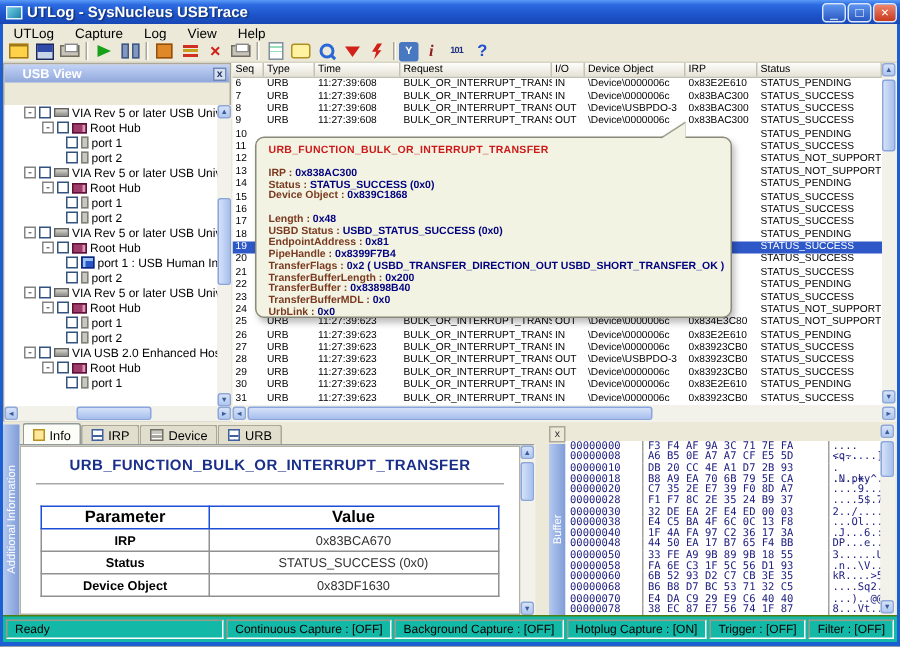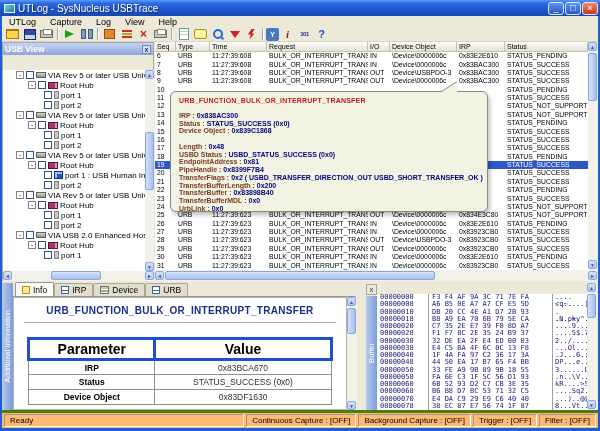--- a/index.html
+++ b/index.html
@@ -10,21 +10,21 @@
 
   
   #border-left,#border-right{top:0;width:2px;height:431px;background:#1C5FD2;z-index:90;}
   #border-left{left:0;} #border-right{left:598px;}
   #border-bottom{left:0;top:428px;width:600px;height:3px;background:#1C5FD2;z-index:90;}
   #titlebar{left:0;top:0;width:600px;height:16px;z-index:95;
     background:linear-gradient(180deg,#5A9AF8 0%,#2B6BE0 20%,#1E55CC 60%,#1747B4 100%);
     display:flex;align-items:center;padding:0 2px;color:#fff;}
   #app-icon{width:11px;height:9px;margin:0 3px 0 2px;background:linear-gradient(135deg,#6FD2E8,#1D7FA8);
     border:1px solid #E8F4FF;}
-  #title-text{font-size:10px;font-weight:normal;text-shadow:1px 1px 1px #10306E;white-space:nowrap;}
+  #title-text{font-size:10px;font-weight:bold;text-shadow:1px 1px 1px #10306E;white-space:nowrap;}
   .winbtns{margin-left:auto;display:flex;gap:1px;}
   .wbtn{width:16px;height:13px;border-radius:3px;border:1px solid #DCE8FC;color:#fff;
     font-size:9px;line-height:11px;text-align:center;
     background:linear-gradient(180deg,#5E96F0,#2A58C0);}
   .wbtn.close{background:linear-gradient(180deg,#F0876C,#C83A1E);}
 
   #menubar{left:2px;top:16px;width:596px;height:11px;display:flex;align-items:center;background:#ECE9D8;}
   .menu-item{font-size:9px;padding:0 7px;color:#000;}
 
   #toolbar{left:2px;top:27px;width:596px;height:15px;display:flex;align-items:center;
@@ -51,21 +51,21 @@
   .i-trigger::before{content:"";width:7px;height:11px;background:#D02018;
     clip-path:polygon(55% 0,100% 0,55% 45%,90% 45%,20% 100%,40% 55%,0 55%);}
   .i-usb{background:#4878C0;border-radius:2px;color:#fff;font-size:7px;font-weight:bold;width:13px;}
   .i-info{color:#902020;font-style:italic;font-weight:bold;font-family:"Liberation Serif",serif;font-size:11px;}
   .i-raw{color:#203080;font-weight:bold;font-size:6px;letter-spacing:-0.5px;}
   .i-help{color:#2050D0;font-weight:bold;font-size:11px;}
 
   
   #usb-panel{left:2px;top:42px;width:152px;height:239px;background:#ECE9D8;border:1px solid #ACA899;}
   #usb-header{position:absolute;left:0;top:0;width:150px;height:12px;display:flex;align-items:center;
-    background:linear-gradient(180deg,#C4D3F6,#8FA8DC);color:#fff;font-size:8.5px;font-weight:bold;padding-left:2px;}
+    background:linear-gradient(180deg,#C4D3F6,#8FA8DC);color:#fff;font-size:8.5px;font-weight:bold;padding-left:12px;}
   #usb-close{margin-left:auto;margin-right:2px;width:9px;height:9px;background:#D8E0F0;border:1px solid #7088B8;
     font-size:7px;line-height:7px;text-align:center;color:#203060;}
   #usb-tabs{position:absolute;left:0;top:12px;width:150px;height:15px;display:flex;align-items:flex-end;
     border-bottom:1px solid #919B9C;padding-left:2px;background:#ECE9D8;}
   .tab{display:flex;align-items:center;gap:3px;font-size:8.5px;padding:1px 5px 2px 4px;height:14px;
     border:1px solid #ACA899;border-bottom:none;background:#E2DECE;border-radius:2px 2px 0 0;}
   .tab.active{background:#FDFDF8;border-color:#919B9C;height:15px;position:relative;z-index:2;}
   .ic-usbview{width:10px;height:8px;background:linear-gradient(90deg,#B8C4D8 30%,#2858C8 30%);border:1px solid #40506A;}
   .ic-driverview{width:9px;height:8px;background:#D8D8D0;border:1px solid #707068;
     box-shadow:inset 0 2px #90B0D8;}
@@ -126,42 +126,42 @@
   .dtab.active{background:#FDFDF8;border-color:#919B9C;height:14px;z-index:2;position:relative;}
   .ic-note{width:8px;height:8px;background:#FFE89A;border:1px solid #B89020;}
   .ic-grid{width:8px;height:8px;border:1px solid #4060A0;
     background:linear-gradient(#fff 0 3px,#4060A0 3px 4px,#fff 4px 8px),linear-gradient(90deg,#fff 0 3px,#4060A0 3px 4px,#fff 4px 8px);}
   .ic-stack{width:9px;height:8px;background:linear-gradient(#C8C8C0 0 2px,#fff 2px 3px,#A8A8A0 3px 5px,#fff 5px 6px,#888880 6px 8px);border:1px solid #707068;}
   #detail-content{position:absolute;left:11px;top:14px;width:334px;height:113px;background:#fff;
     border:1px solid #B5B2A5;overflow:hidden;}
   #detail-title{margin-top:7px;text-align:center;font-size:10px;font-weight:bold;color:#1A2F8A;letter-spacing:0.3px;}
   #detail-hr{margin:6px auto 0;width:94%;border-top:1px solid #A8A8A8;}
   #param-table{margin:14px auto 0;width:92%;border-collapse:collapse;}
-  #param-table th{border:3px solid #1d4ed8;font-size:14px;height:13px;color:#000;}
+  #param-table th{border:1px solid #1d4ed8;font-size:11px;height:13px;color:#000;}
   #param-table td{border:1px solid #909090;font-size:8.5px;height:15px;text-align:center;color:#303030;}
   #param-table td.p{font-weight:bold;color:#000;}
   #detail-vscroll{position:absolute;left:345px;top:14px;width:10px;height:113px;}
 
   
   #buffer-panel{left:366px;top:283px;width:232px;height:127px;background:#ECE9D8;}
   #buffer-close{position:absolute;left:0;top:1px;width:11px;height:11px;background:#ECE9D8;border:1px solid #ACA899;
     font-size:7px;line-height:9px;text-align:center;color:#303030;}
   #buffer-strip{left:0;top:13px;width:11px;height:114px;}
   #hex-header{position:absolute;left:11px;top:0;width:210px;height:11px;display:flex;background:#ECE9D8;
     border-bottom:1px solid #808080;}
   .hx-h{font-size:7.5px;font-weight:bold;text-align:center;line-height:10px;border-right:1px solid #808080;flex:none;}
   #hex-body{position:absolute;left:11px;top:11px;width:210px;height:116px;background:#fff;overflow:hidden;}
   .hx-row{display:flex;height:7.25px;font-family:"DejaVu Sans Mono",monospace;font-size:7px;line-height:7.2px;color:#202080;}
   .hx-off{flex:none;width:52px;padding-left:3px;border-right:1px solid #A0A0A0;}
   .hx-hex{flex:none;width:124px;padding-left:3px;border-right:1px solid #A0A0A0;}
   .hx-asc{flex:none;width:31px;padding-left:2px;}
   #hex-vscroll{position:absolute;left:221px;top:0;width:10px;height:127px;}
 
   
-  #statusbar{left:2px;top:410px;width:596px;height:18px;background:#fdba74;border-top:3px solid #4d7c0f;
+  #statusbar{left:2px;top:410px;width:596px;height:18px;background:#14b8a6;border-top:1px solid #4d7c0f;
     display:flex;align-items:center;gap:2px;padding:1px 2px 2px 2px;}
   .sb-cell{height:13px;border:1px solid;border-color:#9D9A87 #FFFFFF #FFFFFF #9D9A87;
     font-size:8px;display:flex;align-items:center;padding:0 5px;white-space:nowrap;color:#000;}
   #sb-ready{flex:1;}
   #sb-state .sq{width:7px;height:7px;background:#18B018;border:1px solid #0A700A;margin-right:4px;}
 </style>
 </head>
 <body>
 
 <div class="window">
@@ -791,20 +791,23 @@
       <span>Ready</span>
     </div>
 
     <div class="sb-cell">
         <span>Continuous Capture : [OFF]</span>
       </div>
       <div class="sb-cell">
         <span>Background Capture : [OFF]</span>
       </div>
       <div class="sb-cell">
+        <span>Hotplug Capture : [ON]</span>
+      </div>
+      <div class="sb-cell">
         <span>Trigger : [OFF]</span>
       </div>
       <div class="sb-cell">
         <span>Filter : [OFF]</span>
       </div>
   </div>
 
   <div class="abs" id="border-left"></div>
   <div class="abs" id="border-right"></div>
   <div class="abs" id="border-bottom"></div>

